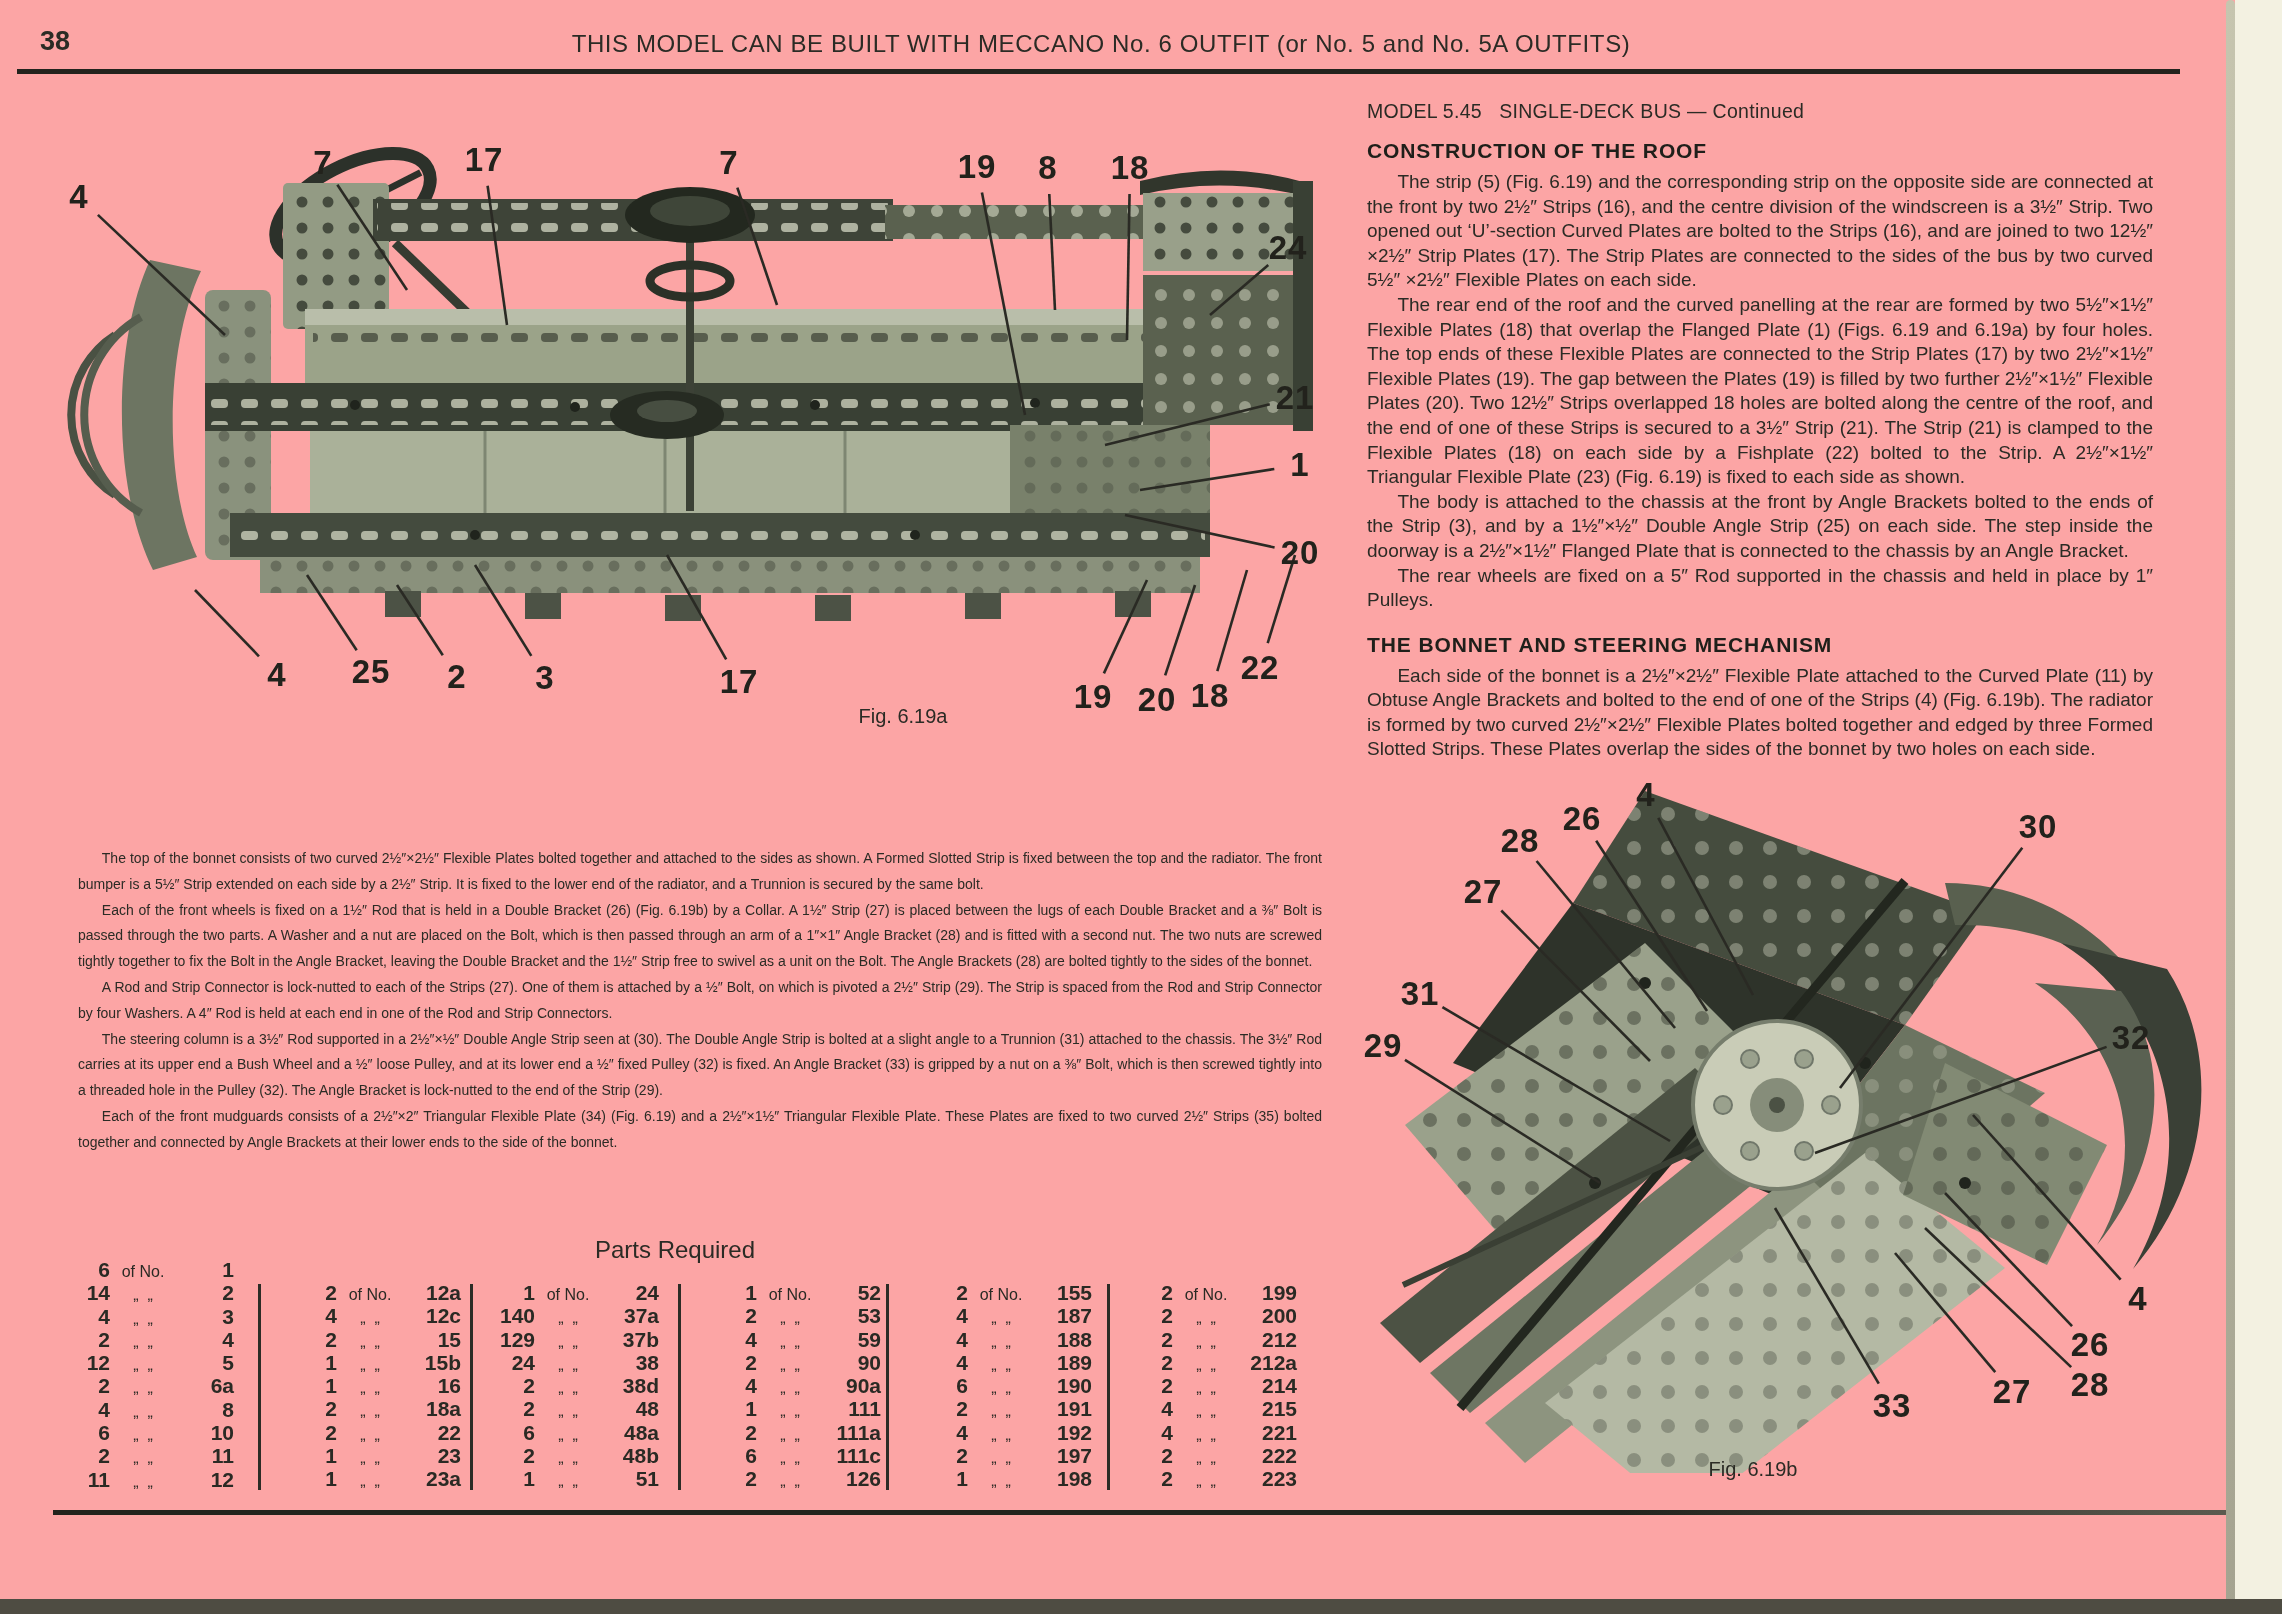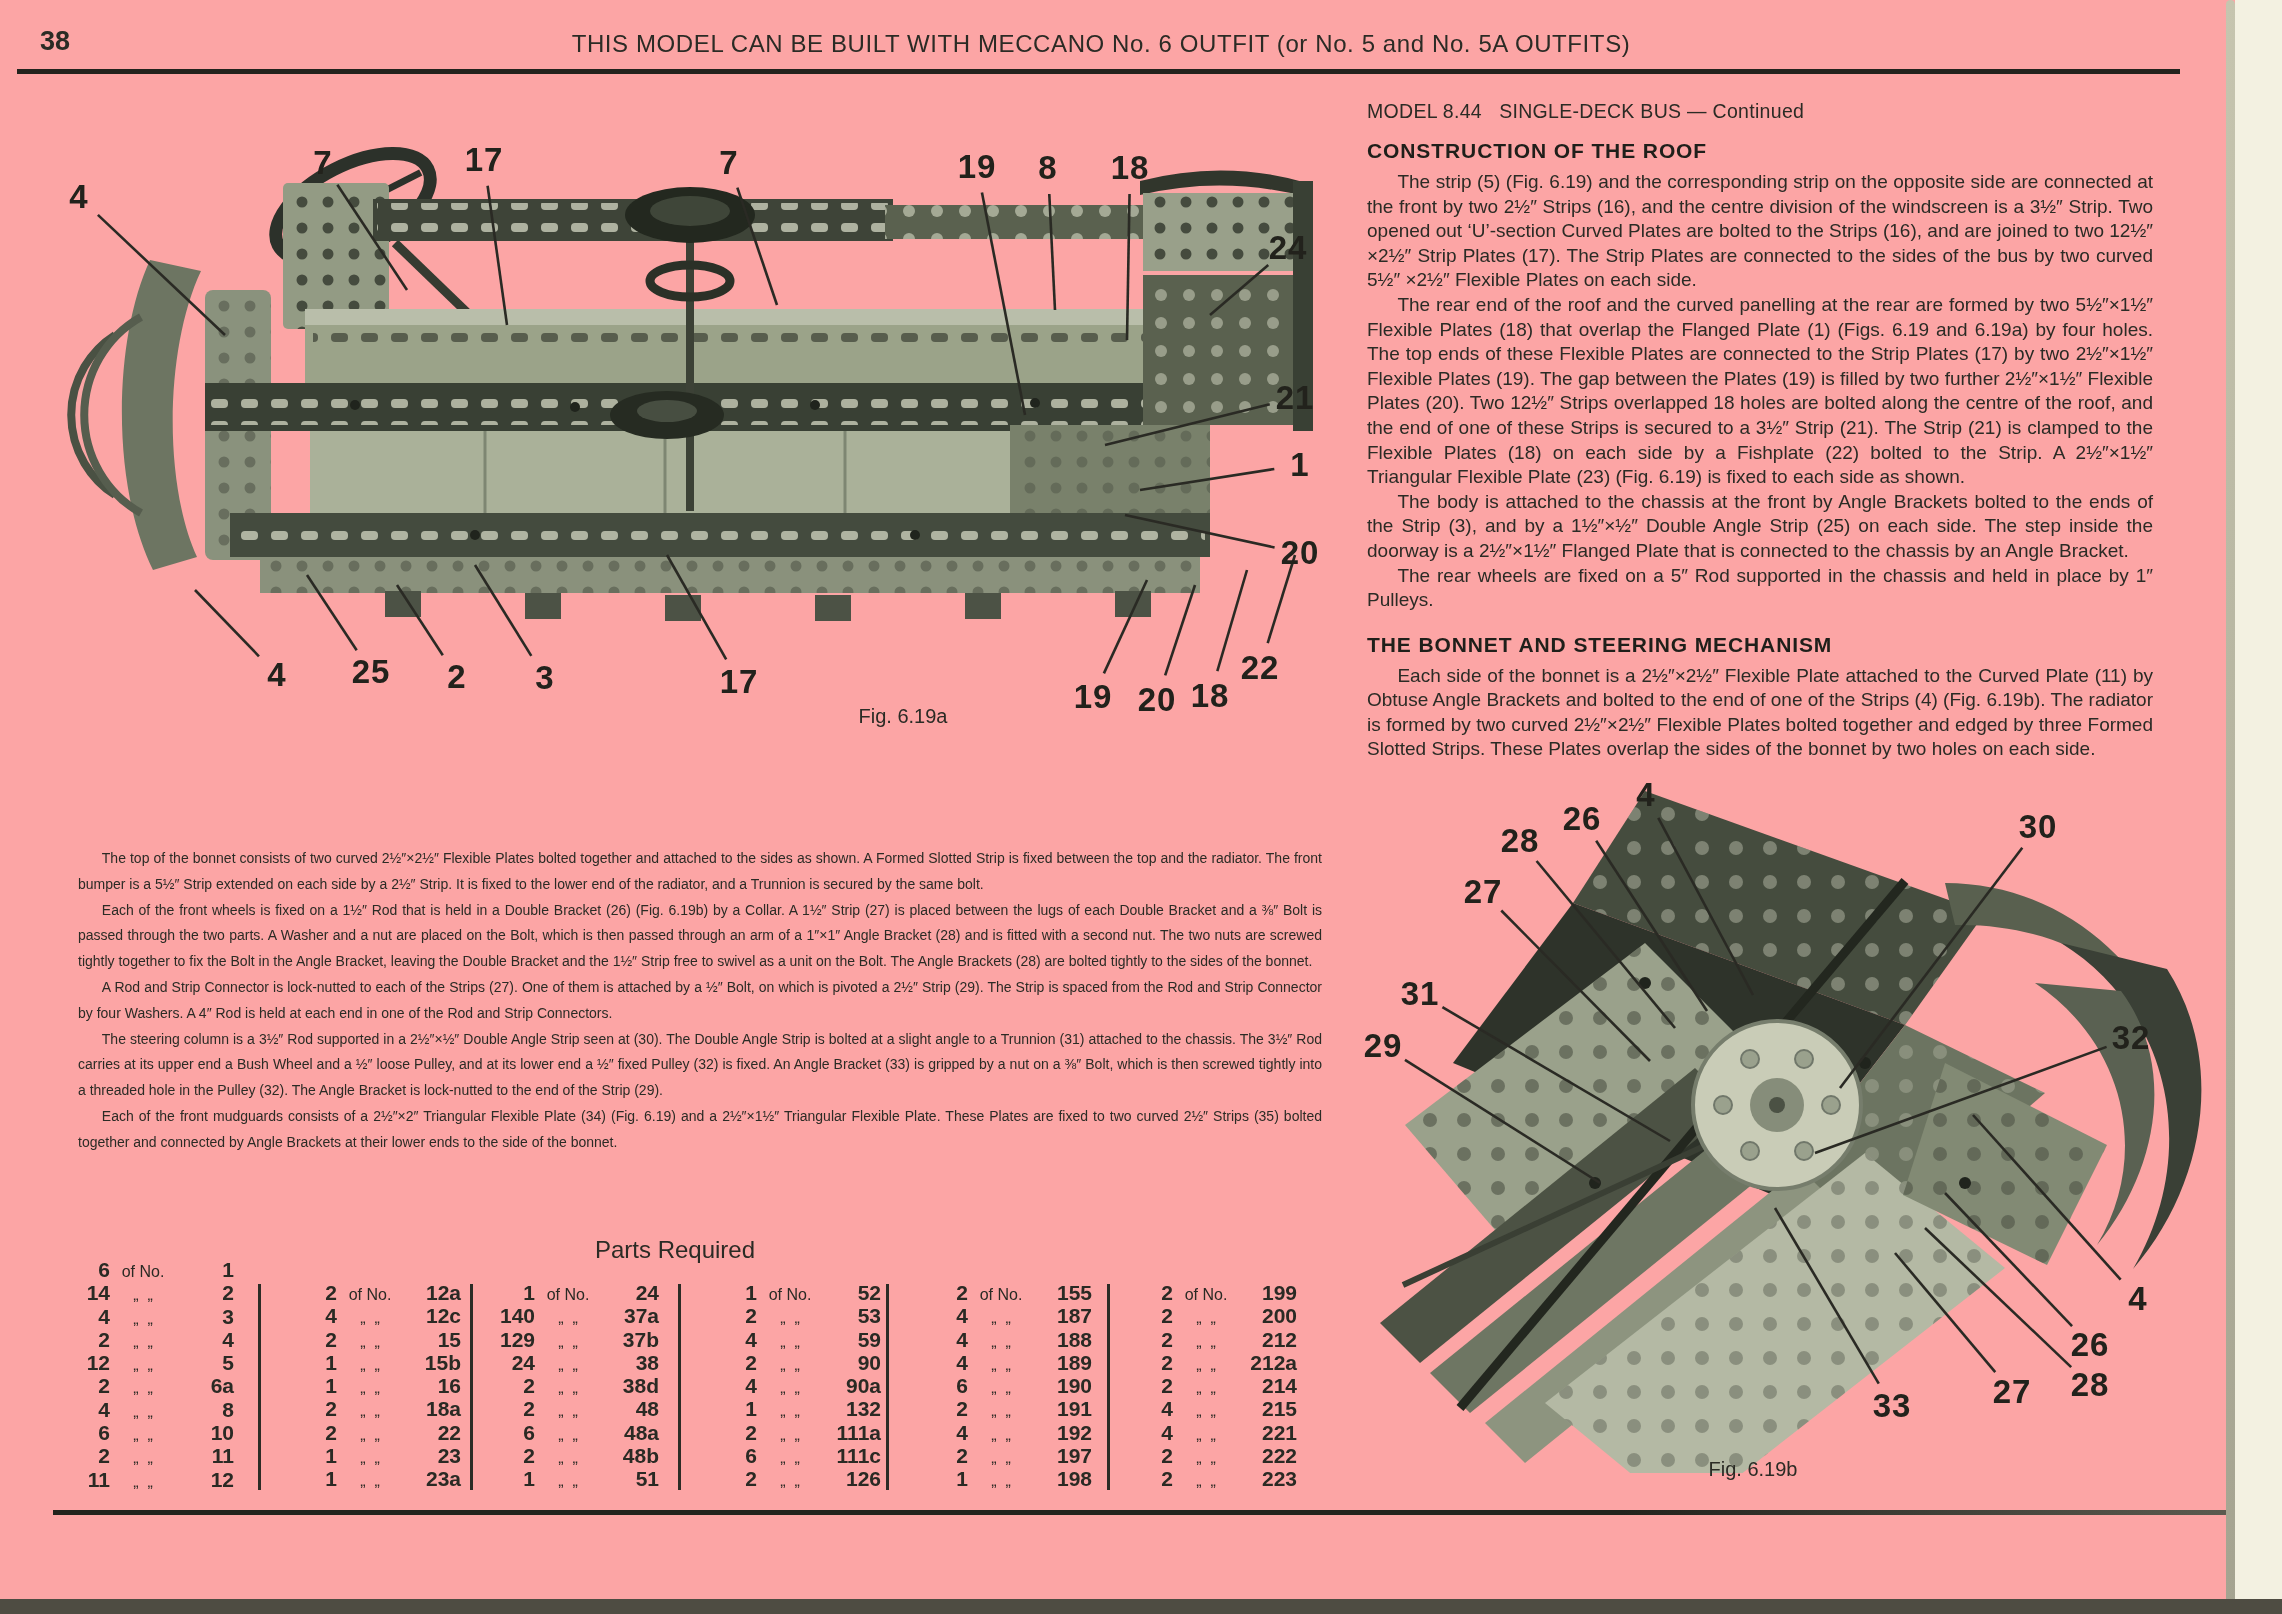--- a/index.html
+++ b/index.html
@@ -177,21 +177,21 @@
       <div class="callout" style="left: 402px; top: 592px;">2</div>
       <div class="callout" style="left: 490px; top: 593px;">3</div>
       <div class="callout" style="left: 684px; top: 597px;">17</div>
       <div class="callout" style="left: 1038px; top: 612px;">19</div>
       <div class="callout" style="left: 1102px; top: 615px;">20</div>
       <div class="callout" style="left: 1155px; top: 611px;">18</div>
       <div class="callout" style="left: 1205px; top: 583px;">22</div>
     </div>
 
   <div class="rcol">
-    <div class="modelline">MODEL 8.44   SINGLE-DECK BUS — Continued</div>
+    <div class="modelline">MODEL 5.45   SINGLE-DECK BUS — Continued</div>
     <h3>CONSTRUCTION OF THE ROOF</h3>
     <p>The strip (5) (Fig. 6.19) and the corresponding strip on the opposite side are connected at the front by two 2½″ Strips (16), and the centre division of the windscreen is a 3½″ Strip. Two opened out ‘U’-section Curved Plates are bolted to the Strips (16), and are joined to two 12½″ ×2½″ Strip Plates (17). The Strip Plates are connected to the sides of the bus by two curved 5½″ ×2½″ Flexible Plates on each side.</p>
     <p>The rear end of the roof and the curved panelling at the rear are formed by two 5½″×1½″ Flexible Plates (18) that overlap the Flanged Plate (1) (Figs. 6.19 and 6.19a) by four holes. The top ends of these Flexible Plates are connected to the Strip Plates (17) by two 2½″×1½″ Flexible Plates (19). The gap between the Plates (19) is filled by two further 2½″×1½″ Flexible Plates (20). Two 12½″ Strips overlapped 18 holes are bolted along the centre of the roof, and the end of one of these Strips is secured to a 3½″ Strip (21). The Strip (21) is clamped to the Flexible Plates (18) on each side by a Fishplate (22) bolted to the Strip. A 2½″×1½″ Triangular Flexible Plate (23) (Fig. 6.19) is fixed to each side as shown.</p>
     <p>The body is attached to the chassis at the front by Angle Brackets bolted to the ends of the Strip (3), and by a 1½″×½″ Double Angle Strip (25) on each side. The step inside the doorway is a 2½″×1½″ Flanged Plate that is connected to the chassis by an Angle Bracket.</p>
     <p>The rear wheels are fixed on a 5″ Rod supported in the chassis and held in place by 1″ Pulleys.</p>
     <h3 class="mt">THE BONNET AND STEERING MECHANISM</h3>
     <p>Each side of the bonnet is a 2½″×2½″ Flexible Plate attached to the Curved Plate (11) by Obtuse Angle Brackets and bolted to the end of one of the Strips (4) (Fig. 6.19b). The radiator is formed by two curved 2½″×2½″ Flexible Plates bolted together and edged by three Formed Slotted Strips. These Plates overlap the sides of the bonnet by two holes on each side.</p>
   </div>
 
   <div class="lblock">
@@ -450,21 +450,21 @@
         <span class="num">90</span>
       </div>
       <div class="prow">
         <span class="qty">4</span>
         <span class="sep">„  „</span>
         <span class="num">90a</span>
       </div>
       <div class="prow">
         <span class="qty">1</span>
         <span class="sep">„  „</span>
-        <span class="num">132</span>
+        <span class="num">111</span>
       </div>
       <div class="prow">
         <span class="qty">2</span>
         <span class="sep">„  „</span>
         <span class="num">111a</span>
       </div>
       <div class="prow">
         <span class="qty">6</span>
         <span class="sep">„  „</span>
         <span class="num">111c</span>

